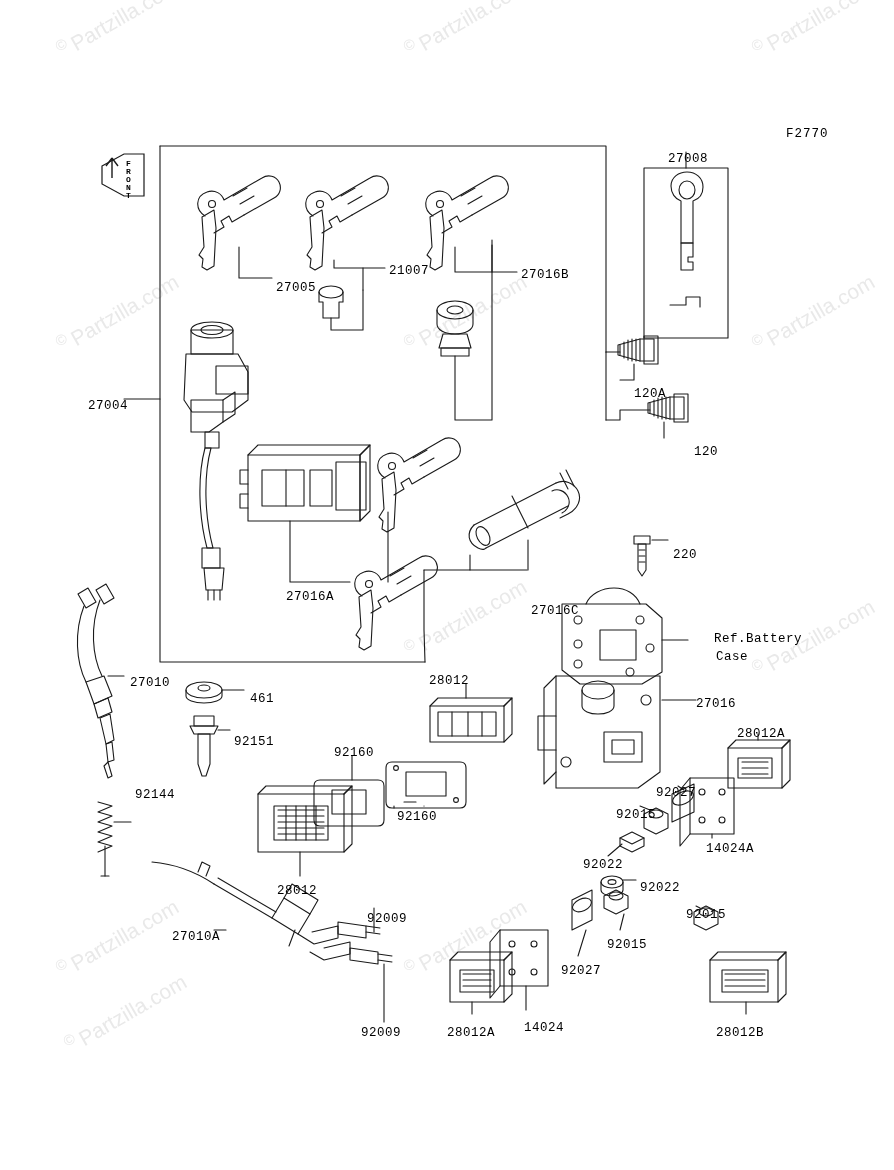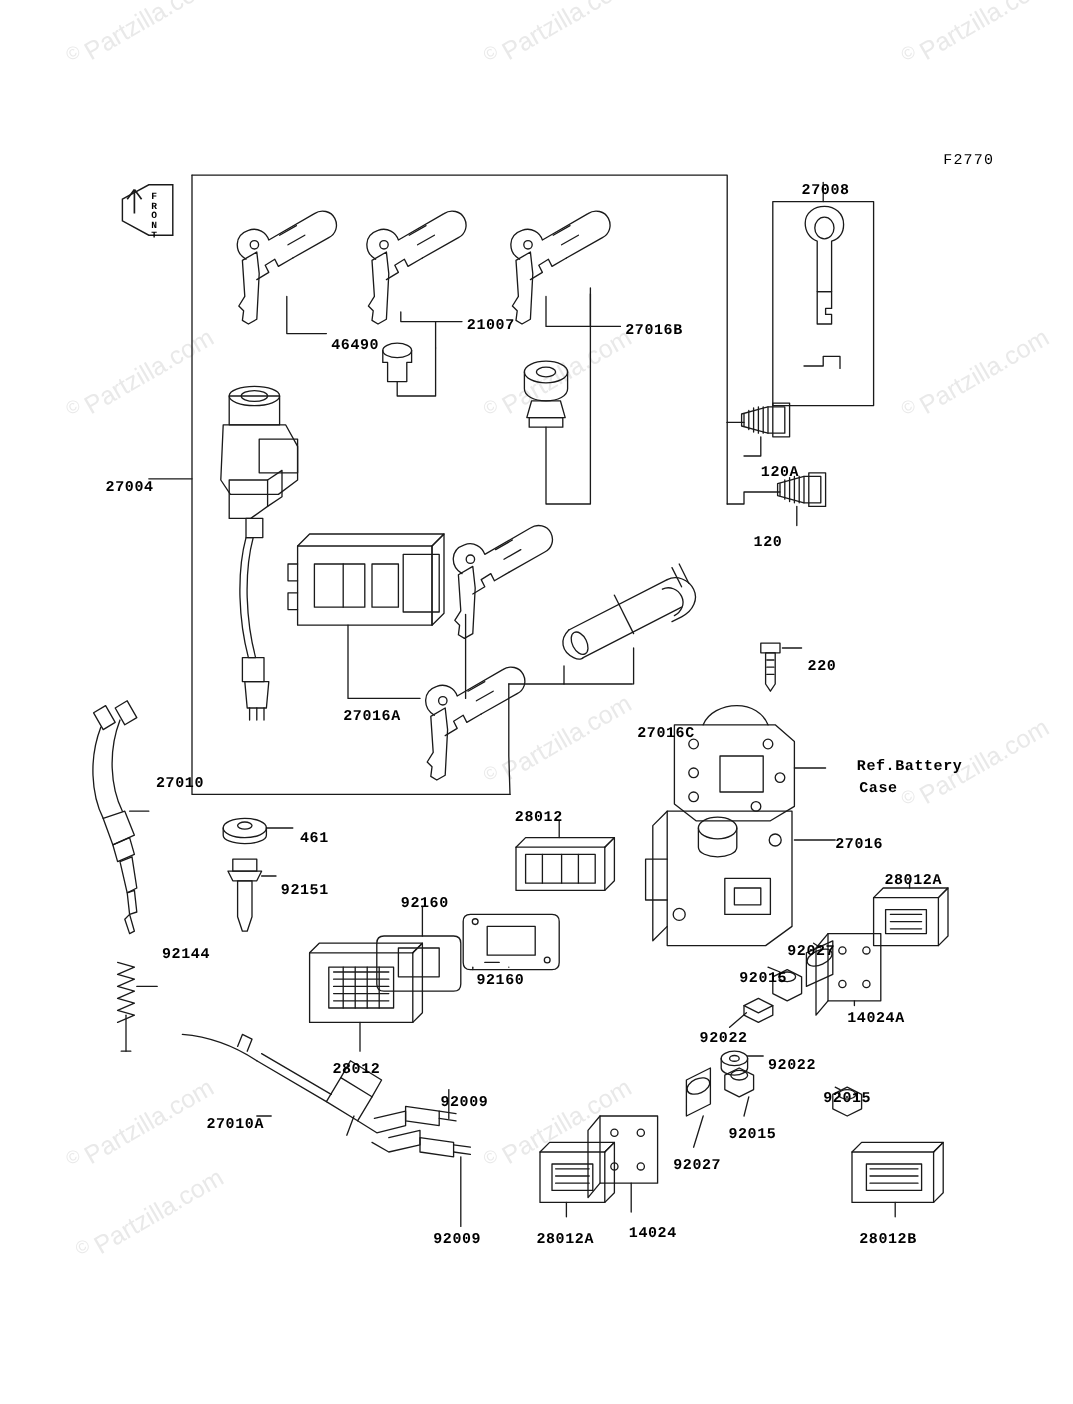--- a/index.html
+++ b/index.html
@@ -21,21 +21,21 @@
     transform-origin:left top;
     user-select:none;
     pointer-events:none;
     line-height:1.25;
   }
   .wm .c{font-size:15px;vertical-align:super;}
   .lbl{
     position:absolute;
     font-family:"Liberation Mono","DejaVu Sans Mono",monospace;
     font-size:12.5px;
-    font-weight:bold;
+    font-weight:normal;
     color:#000;
     white-space:nowrap;
     letter-spacing:0.5px;
   }
   .code{
     position:absolute;
     font-family:"Liberation Mono","DejaVu Sans Mono",monospace;
     font-size:12.5px;
     letter-spacing:1px;
     color:#000;
@@ -443,30 +443,30 @@
     </svg>
   </div>
 
   <div class="code" style="left:745px;top:127px;">F2770</div>
 
   <div class="lbl" style="left:694px;top:632px;margin-left:20px;">Ref.Battery</div>
   <div class="lbl" style="left:716px;top:650px;">Case</div>
 
   <div id="labels">
       <div class="lbl" style="left: 668px; top: 152px;">27008</div>
-      <div class="lbl" style="left: 276px; top: 281px;">46490</div>
+      <div class="lbl" style="left: 276px; top: 281px;">27005</div>
       <div class="lbl" style="left: 389px; top: 264px;">21007</div>
       <div class="lbl" style="left: 521px; top: 268px;">27016B</div>
       <div class="lbl" style="left: 88px; top: 399px;">27004</div>
       <div class="lbl" style="left: 624px; top: 387px; margin-left: 10px;">120A</div>
-      <div class="lbl" style="left: 628px; top: 445px; text-align: right;">120</div>
+      <div class="lbl" style="left: 694px; top: 445px; text-align: right;">120</div>
       <div class="lbl" style="left: 286px; top: 590px;">27016A</div>
       <div class="lbl" style="left: 531px; top: 604px;">27016C</div>
       <div class="lbl" style="left: 673px; top: 548px;">220</div>
-      <div class="lbl" style="left: 130px; top: 646px; text-align: center;">27010</div>
+      <div class="lbl" style="left: 130px; top: 676px; text-align: center;">27010</div>
       <div class="lbl" style="left: 250px; top: 692px;">461</div>
       <div class="lbl" style="left: 234px; top: 735px;">92151</div>
       <div class="lbl" style="left: 429px; top: 674px;">28012</div>
       <div class="lbl" style="left: 696px; top: 697px;">27016</div>
       <div class="lbl" style="left: 737px; top: 727px;">28012A</div>
       <div class="lbl" style="left: 334px; top: 746px;">92160</div>
       <div class="lbl" style="left: 397px; top: 810px;">92160</div>
       <div class="lbl" style="left: 656px; top: 786px;">92027</div>
       <div class="lbl" style="left: 616px; top: 808px;">92015</div>
       <div class="lbl" style="left: 135px; top: 788px; text-align: right;">92144</div>

